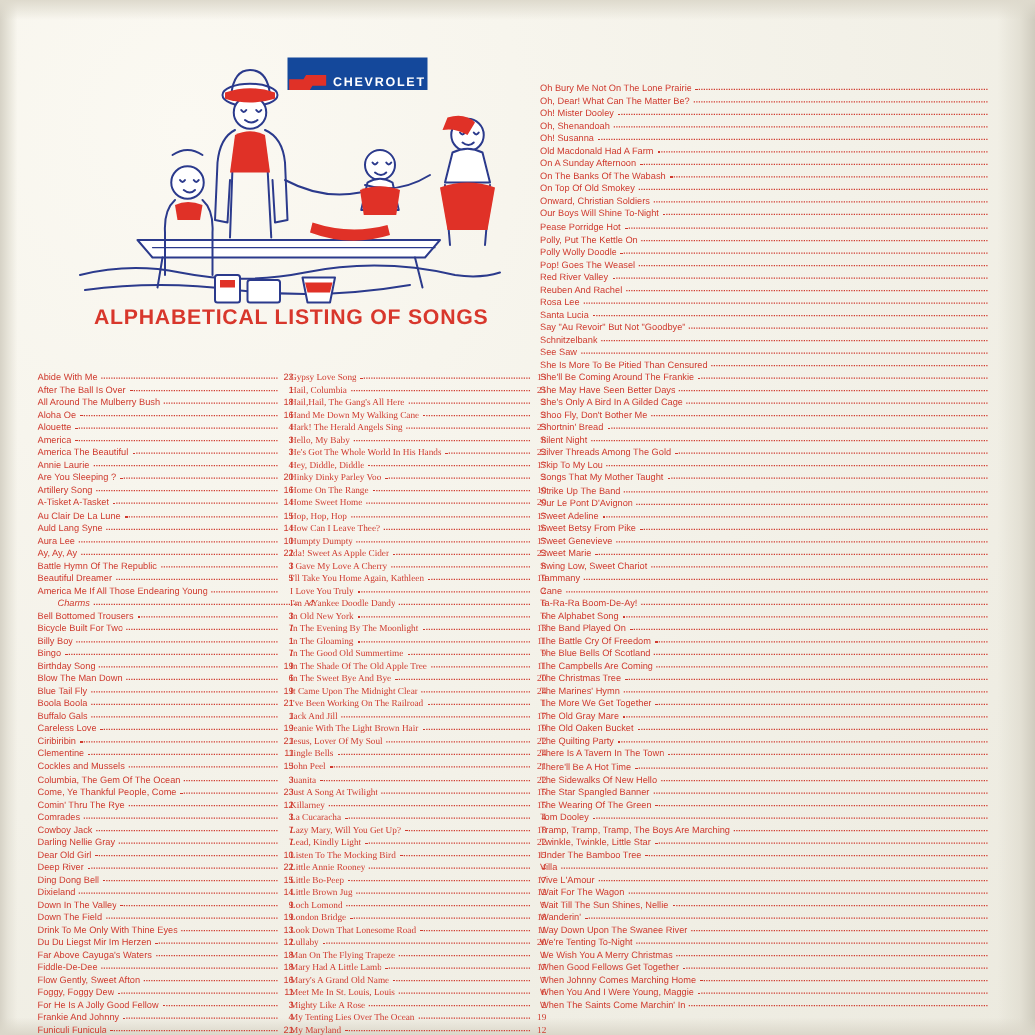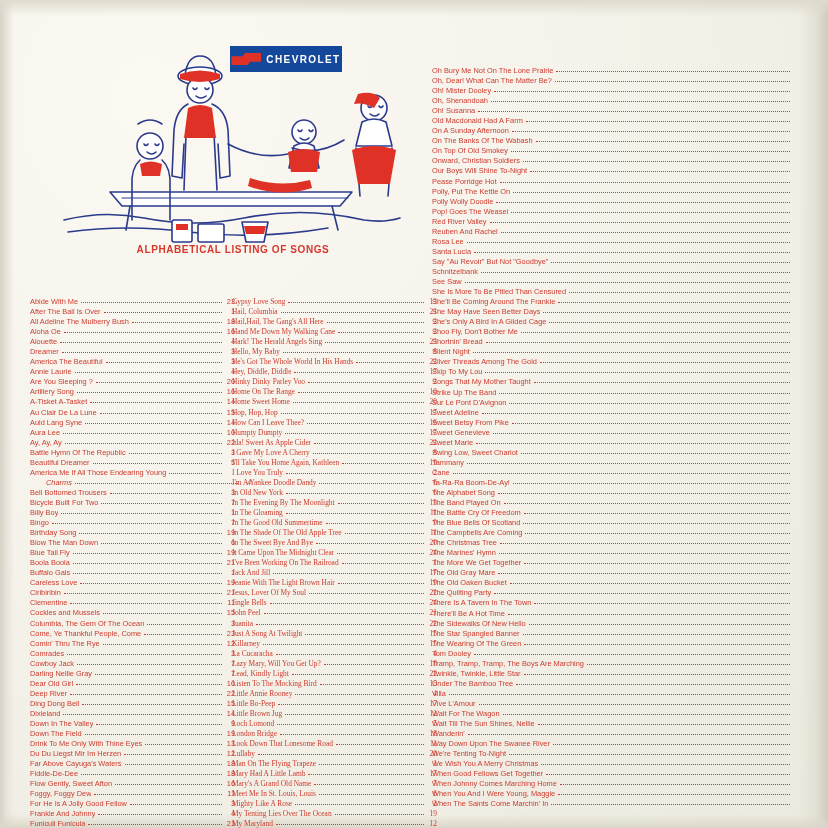--- a/index.html
+++ b/index.html
@@ -49,21 +49,21 @@
     height: 230px;
   }
   .chev-badge {
     position: absolute;
     left: 178px;
     top: 22px;
     width: 112px;
     height: 26px;
     background: #14489b;
     display: flex;
-    align-items: center;
+    align-items: flex-end;
     justify-content: center;
   }
   .chev-badge .bowtie {
     position: relative;
     width: 30px;
     height: 12px;
     background: #e03127;
     clip-path: polygon(0% 28%, 38% 28%, 45% 0%, 100% 0%, 100% 72%, 62% 72%, 55% 100%, 0% 100%);
     margin-right: 5px;
   }
@@ -76,21 +76,21 @@
   }
 
   .title {
     position: absolute;
     left: 52px;
     top: 244px;
     width: 362px;
     text-align: center;
     color: #d8372c;
     font-weight: bold;
-    font-size: 10px;
+    font-size: 17px;
     letter-spacing: 0.6px;
     font-family: "Liberation Sans", sans-serif;
   }
 
   
   .col {
     position: absolute;
     color: #cf3a2e;
     font-size: 7.4px;
     line-height: 10.05px;
@@ -577,36 +577,36 @@
         <span class="nm">Abide With Me</span>
         <span class="dots"></span>
         <span class="pg">23</span>
       </div>
       <div class="entry">
         <span class="nm">After The Ball Is Over</span>
         <span class="dots"></span>
         <span class="pg">1</span>
       </div>
       <div class="entry">
-        <span class="nm">All Adeline The Mulberry Bush</span>
+        <span class="nm">All Around The Mulberry Bush</span>
         <span class="dots"></span>
         <span class="pg">18</span>
       </div>
       <div class="entry">
         <span class="nm">Aloha  Oe</span>
         <span class="dots"></span>
         <span class="pg">16</span>
       </div>
       <div class="entry">
         <span class="nm">Alouette</span>
         <span class="dots"></span>
         <span class="pg">4</span>
       </div>
       <div class="entry">
-        <span class="nm">Dreamer</span>
+        <span class="nm">America</span>
         <span class="dots"></span>
         <span class="pg">3</span>
       </div>
       <div class="entry">
         <span class="nm">America The Beautiful</span>
         <span class="dots"></span>
         <span class="pg">3</span>
       </div>
       <div class="entry">
         <span class="nm">Annie  Laurie</span>

